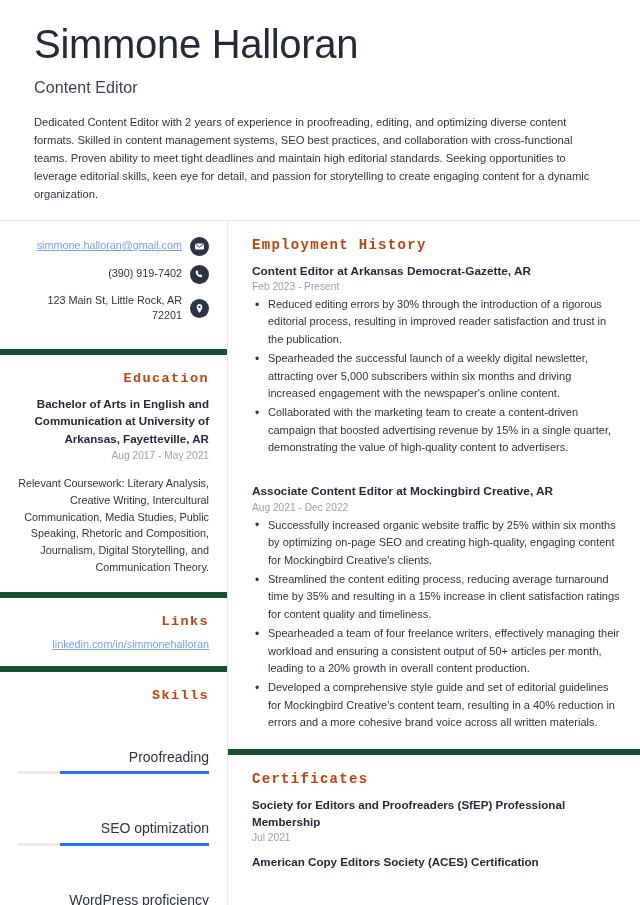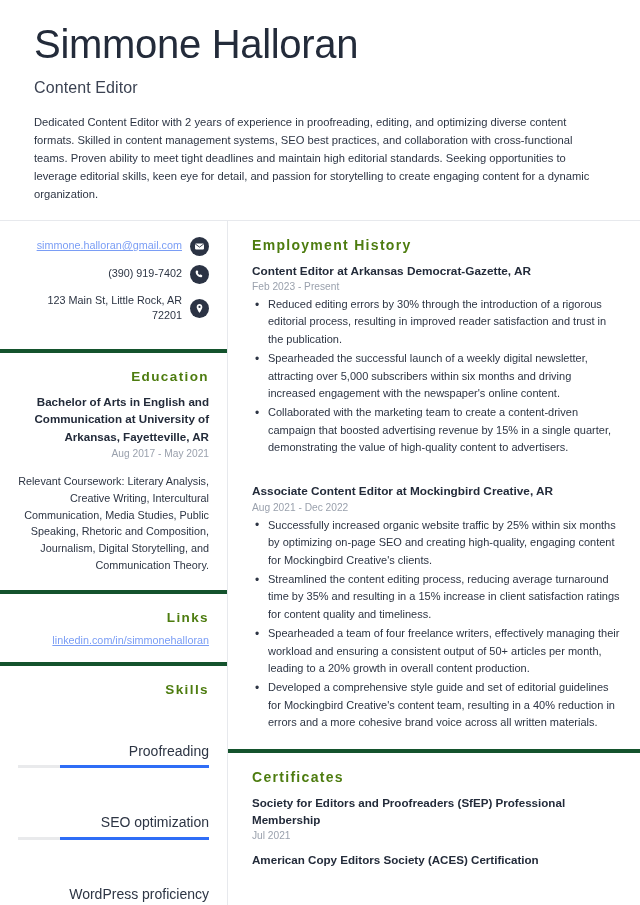--- a/index.html
+++ b/index.html
@@ -44,28 +44,29 @@
   .col-left {
     width: 228px;
     flex: 0 0 228px;
     border-right: 1px solid #e7e9ed;
     text-align: right;
   }
   .col-right { flex: 1 1 auto; min-width: 0; }
 
   .block { padding: 16px 18px 16px 18px; }
   .block.rt { padding: 16px 20px 16px 24px; }
-  .block-sep { border-top: 4px solid #14532d; }
+  .block-sep { border-top: 6px solid #14532d; }
 
   .sec-head {
     font-size: 13.5px;
     font-weight: 700;
     letter-spacing: 1.4px;
-    color: #4d7c0f;
+    color: #c2410c;
     margin-bottom: 9px;
+    font-family: Liberation Mono, monospace;
   }
   .sec-head.rt { font-size: 14px; letter-spacing: 1.3px; margin-bottom: 10px; }
 
   
   .contact-row {
     display: flex;
     align-items: center;
     justify-content: flex-end;
     gap: 8px;
     margin-bottom: 9px;

